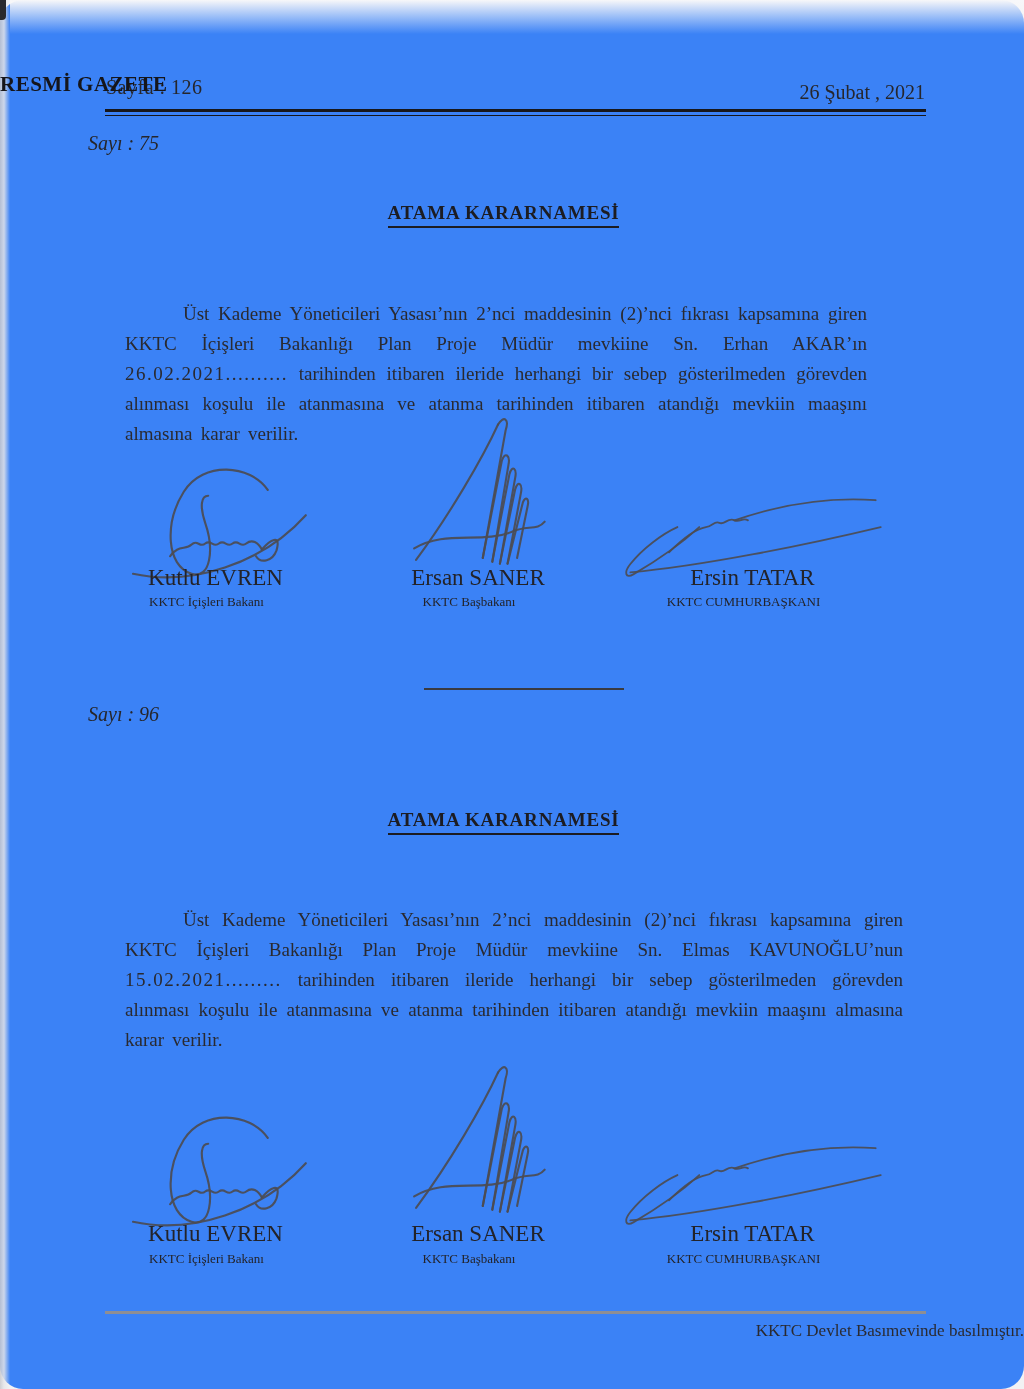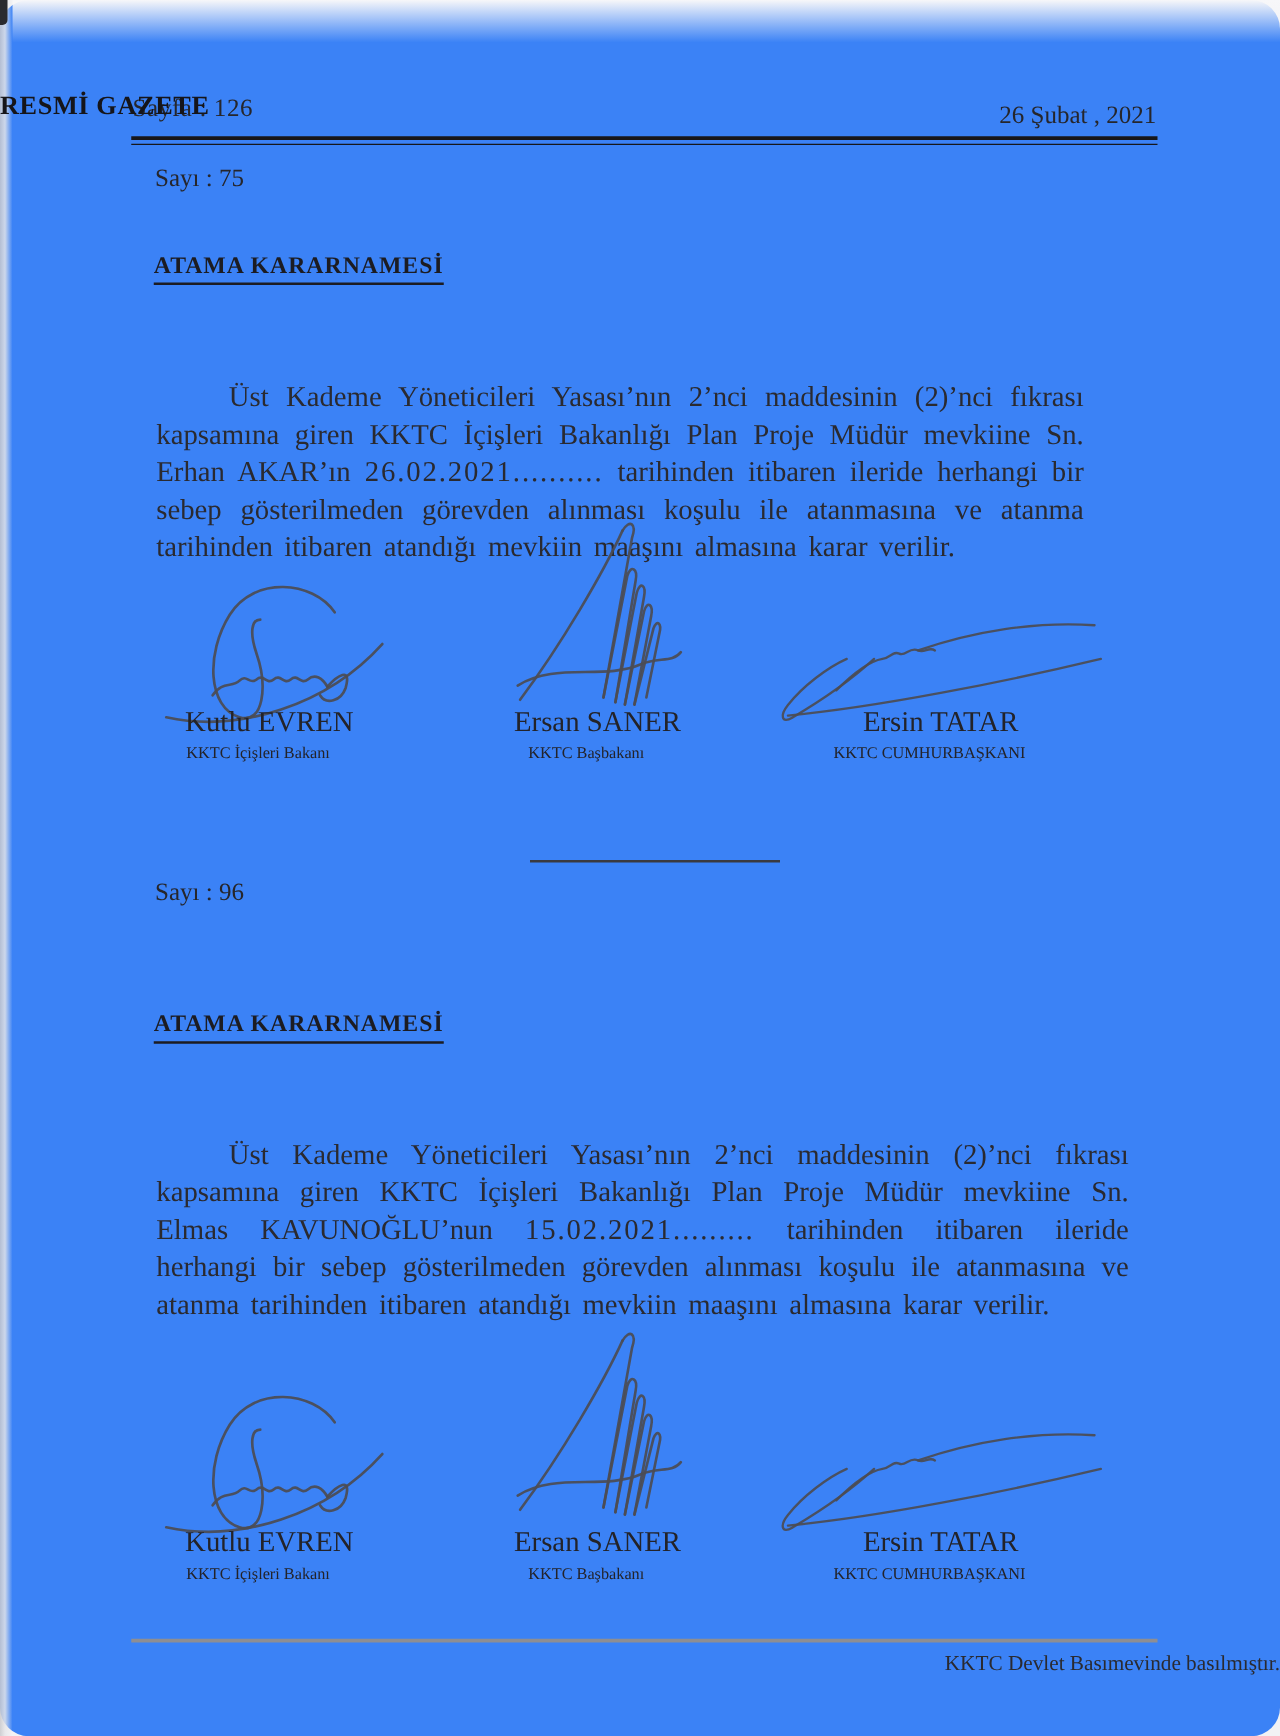--- a/index.html
+++ b/index.html
@@ -30,32 +30,32 @@
   }
 
   
   .hdr-left{position:absolute;left:106px;top:76px;font-size:20px;letter-spacing:.5px;}
   .hdr-title{position:absolute;left:0;right:60px;top:72px;
     font-size:21px;font-weight:bold;letter-spacing:.5px;color:#15151a;}
   .hdr-date{position:absolute;right:99px;top:81px;font-size:20px;}
   .hdr-rule{position:absolute;left:105px;right:98px;top:109px;height:3px;
     border-top:3px solid #17171b;border-bottom:1px solid #17171b;}
 
-  .sayi{position:absolute;left:124px;font-size:20px;}
+  .sayi{position:absolute;left:88px;font-size:20px;font-style:italic;}
   .sayi-75{top:132px;}
   .sayi-76{top:703px;}
 
-  .decree-title-wrap{position:absolute;left:123px;right:140px;}
+  .decree-title-wrap{position:absolute;left:123px;right:140px;text-align:center;}
   .d1-title{top:202px;}
   .d2-title{top:809px;}
   .decree-title{display:inline-block;font-size:19px;font-weight:bold;letter-spacing:.8px;
     color:#1c1c22;border-bottom:2px solid #1c1c22;padding-bottom:2px;}
 
   .decree-body{position:absolute;left:125px;width:742px;
-    font-size:23px;line-height:30px;text-align:justify;text-indent:58px;
+    font-size:19px;line-height:30px;text-align:justify;text-indent:58px;
     word-spacing:3.5px;color:#2a2a30;}
   .d1-body{top:280px;}
   .d2-body{top:886px;width:778px;}
   .typed-date{letter-spacing:1.5px;white-space:nowrap;}
 
   
   .sig-block{position:absolute;left:0;right:0;height:225px;}
   .sig-block-1{top:415px;}
   .sig-block-2{top:1063px;}
   .sig-unit{position:absolute;text-align:center;}

